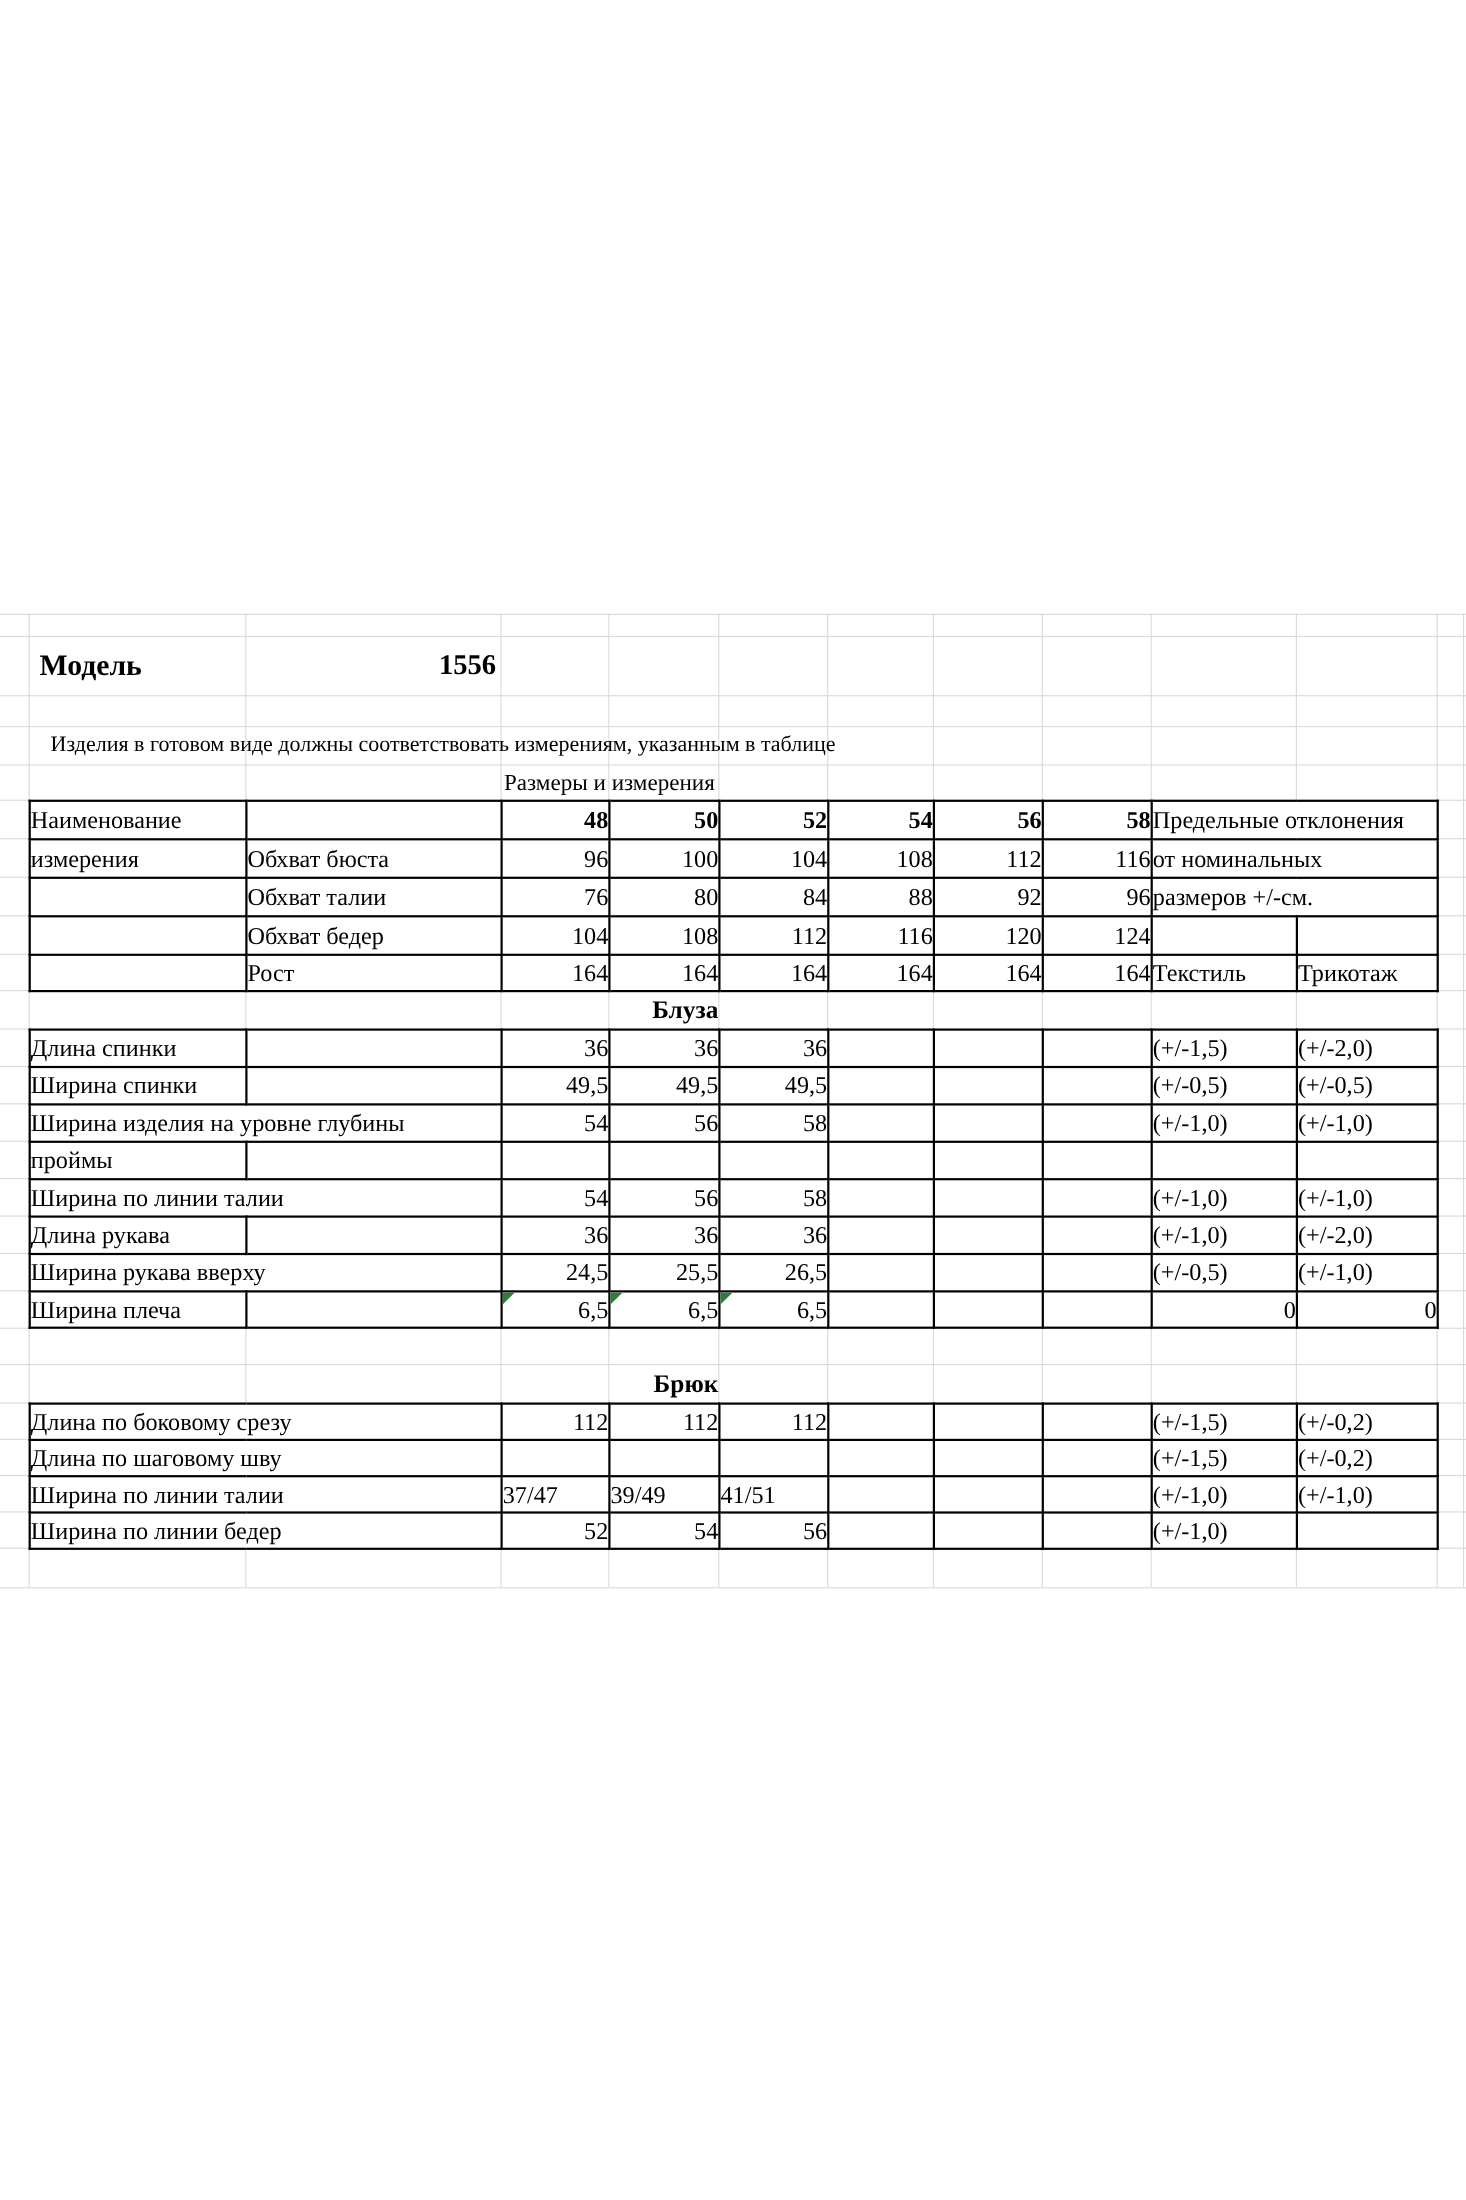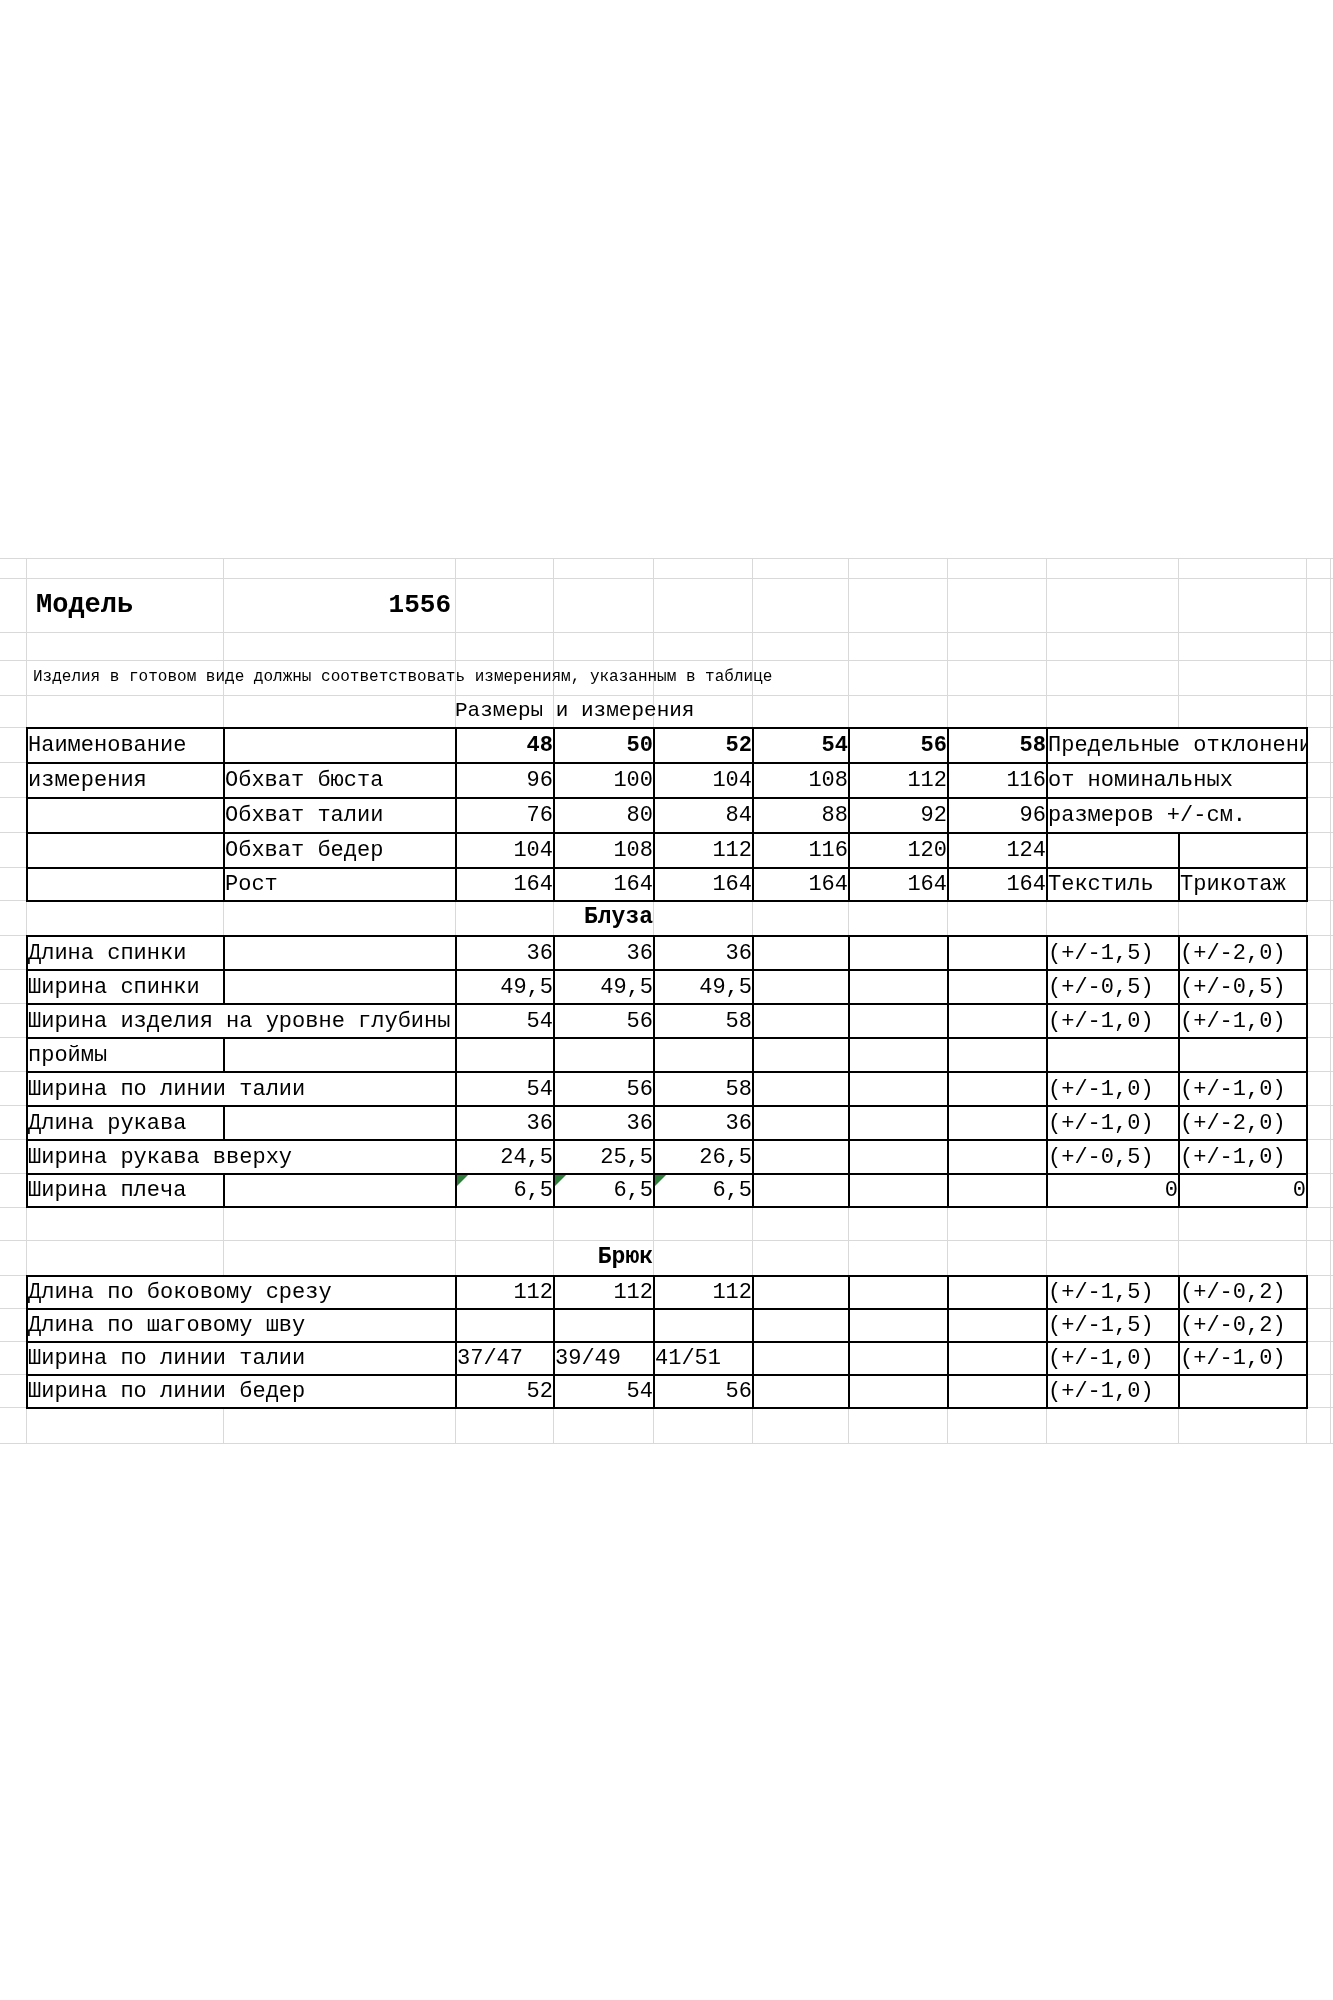--- a/index.html
+++ b/index.html
@@ -1,35 +1,35 @@
 <!DOCTYPE html>
 <html><head>
 <meta charset="utf-8">
 <style>
   html,body{margin:0;padding:0;background:#fff;}
   #sheet{position:relative;width:1333px;height:2000px;background:#fff;
-         font-family:Liberation Mono, monospace;color:#000;overflow:hidden;}
+         font-family:Liberation Serif, serif;color:#000;overflow:hidden;}
   .gl{position:absolute;background:#d9d9d9;z-index:0;}
   .abs{position:absolute;z-index:1;white-space:nowrap;}
   table.xl{position:absolute;border-collapse:collapse;table-layout:fixed;background:#fff;z-index:2;}
   table.xl td{border:2px solid #000;font-size:22px;padding:0;overflow:hidden;white-space:nowrap;vertical-align:middle;}
   td.lbl{padding-left:7px;text-align:left;}
   td.num{padding-right:6px;text-align:right;}
   td.numl{padding-left:7px;text-align:left;}
   td.tol{padding-left:5px;text-align:left;}
   td.tolr{padding-right:6px;text-align:right;}
   td.rel{position:relative;}
   .b{font-weight:bold;}
   .tri{position:absolute;top:0;left:0;width:0;height:0;
        border-top:11px solid #2e7d3b;border-right:11px solid transparent;}
   .model-label{left:26px;top:578px;width:197px;height:54px;line-height:54px;
                padding-left:10px;font-size:27px;font-weight:bold;}
   .model-value{left:223px;top:578px;width:228px;height:54px;line-height:54px;
                text-align:right;font-size:26px;font-weight:bold;}
-  .note{left:26px;top:660px;height:35px;line-height:35px;padding-left:7px;font-size:16px;}
+  .note{left:26px;top:660px;height:35px;line-height:35px;padding-left:20px;font-size:20px;}
   .sec-title{left:455px;top:695px;width:198px;height:32px;line-height:32px;
              text-align:center;font-size:21px;}
   .grp-title{width:100px;height:35px;line-height:35px;text-align:right;
              font-size:23px;font-weight:bold;}
   #blouse-title{left:553px;top:900px;}
   #trousers-title{left:553px;top:1240px;}
 </style>
 </head>
 <body>
 

